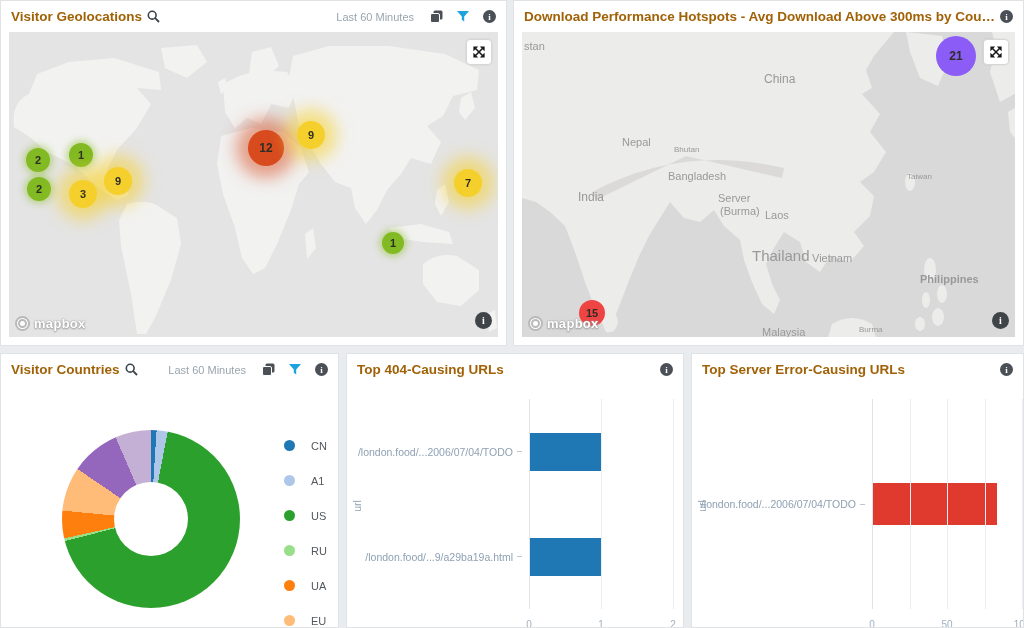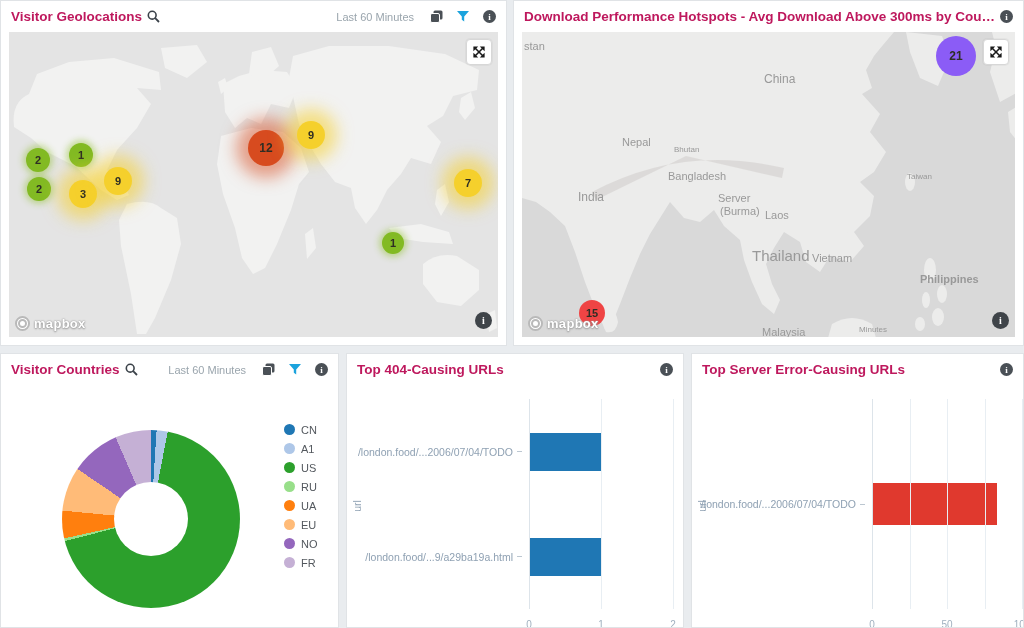--- a/index.html
+++ b/index.html
@@ -4,21 +4,21 @@
 <style>
   html,body{margin:0;padding:0;}
   body{width:1024px;height:628px;background:#e9ecef;font-family:"Liberation Sans",sans-serif;position:relative;overflow:hidden;}
   .panel{position:absolute;background:#fff;border:1px solid #e0e3e6;box-sizing:border-box;overflow:hidden;}
   #p-geo{left:0;top:0;width:507px;height:346px;}
   #p-hot{left:513px;top:0;width:511px;height:346px;}
   #p-cty{left:0;top:353px;width:339px;height:275px;}
   #p-404{left:346px;top:353px;width:338px;height:275px;}
   #p-err{left:691px;top:353px;width:333px;height:275px;}
   .phead{height:31px;display:flex;align-items:center;justify-content:space-between;padding:0 10px;box-sizing:border-box;}
-  .ptitle{font-size:13.5px;font-weight:700;color:#be185d;white-space:nowrap;overflow:hidden;text-overflow:ellipsis;}
+  .ptitle{font-size:13.5px;font-weight:700;color:#a16207;white-space:nowrap;overflow:hidden;text-overflow:ellipsis;}
   .ph-left{display:flex;align-items:center;gap:5px;min-width:0;}
   .ph-right{display:flex;align-items:center;gap:14px;flex:none;}
   .trange{font-size:11px;color:#9aa5ad;margin-right:2px;white-space:nowrap;}
   .icon{display:inline-flex;align-items:center;justify-content:center;}
   .info-dot{width:13px;height:13px;border-radius:50%;background:#4a5056;color:#fff;font-size:9px;font-weight:700;display:inline-flex;align-items:center;justify-content:center;font-family:"Liberation Serif",serif;}
   
   .map{position:absolute;left:8px;right:8px;top:31px;bottom:8px;overflow:hidden;}
   #p-geo .map{background:#e4e4e4;}
   #p-hot .map{background:#d9d9d9;}
   .map svg.terrain{position:absolute;left:0;top:0;}
@@ -27,21 +27,21 @@
   .mapbox-logo{position:absolute;left:6px;bottom:6px;display:flex;align-items:center;gap:4px;}
   .mapbox-o{width:15px;height:15px;border-radius:50%;background:#fff;border:2px solid #b9b9b9;box-sizing:border-box;display:flex;align-items:center;justify-content:center;}
   .mapbox-o i{width:5px;height:5px;border:2px solid #b9b9b9;border-radius:50%;}
   .mapbox-word{font-size:13px;font-weight:700;color:#fff;text-shadow:0 0 1px #9e9e9e,0 0 2px #9e9e9e,0 1px 2px #9e9e9e;letter-spacing:.3px;}
   .map-info{position:absolute;right:6px;bottom:8px;width:17px;height:17px;border-radius:50%;background:#3f4449;color:#fff;font-size:10px;font-weight:700;display:flex;align-items:center;justify-content:center;font-family:"Liberation Serif",serif;}
   .map-label{position:absolute;color:#999;white-space:nowrap;}
   
   .donut{position:absolute;left:61px;top:76px;width:178px;height:178px;border-radius:50%;}
   .donut::after{content:"";position:absolute;left:29%;top:29%;width:42%;height:42%;background:#fff;border-radius:50%;}
   .legend{position:absolute;left:283px;top:66px;}
-  .legend-item{display:flex;align-items:center;gap:6px;height:19px;}
+  .legend-item{display:flex;align-items:center;gap:16px;height:19px;margin-top:16px;}
   .legend-dot{width:11px;height:11px;border-radius:50%;flex:none;}
   .legend-label{font-size:11px;color:#53585e;}
   
   .plot{position:absolute;left:0;right:6px;top:31px;bottom:0;}
   .ylab{position:absolute;left:4px;top:50%;transform:translateY(-50%) rotate(-90deg);font-size:10.5px;color:#8fa1b3;}
   .gridline{position:absolute;top:14px;bottom:18px;width:1px;background:#e8eef3;}
   .gridline.axis{background:#dde4ea;}
   .rows{position:absolute;left:0;right:0;top:14px;bottom:18px;display:flex;flex-direction:column;justify-content:space-around;}
   .brow{display:flex;align-items:center;}
   .blabel{width:166px;text-align:right;font-size:10.5px;color:#8fa1b3;white-space:nowrap;overflow:hidden;flex:none;}
@@ -170,21 +170,21 @@
         <span class="map-label" style="left: 146px; top: 138px; font-size: 11px;">Bangladesh</span>
         <span class="map-label" style="left: 56px; top: 158px; font-size: 12px;">India</span>
         <span class="map-label" style="left: 196px; top: 160px; font-size: 11px;">Server</span>
         <span class="map-label" style="left: 198px; top: 173px; font-size: 11px;">(Burma)</span>
         <span class="map-label" style="left: 243px; top: 177px; font-size: 11px;">Laos</span>
         <span class="map-label" style="left: 230px; top: 215px; font-size: 15px;">Thailand</span>
         <span class="map-label" style="left: 290px; top: 220px; font-size: 11px;">Vietnam</span>
         <span class="map-label" style="left: 385px; top: 140px; font-size: 8px;">Taiwan</span>
         <span class="map-label" style="left: 398px; top: 241px; font-size: 11px; font-weight: bold;">Philippines</span>
         <span class="map-label" style="left: 240px; top: 294px; font-size: 11px;">Malaysia</span>
-        <span class="map-label" style="left: 337px; top: 293px; font-size: 8px;">Minutes</span>
+        <span class="map-label" style="left: 337px; top: 293px; font-size: 8px;">Burma</span>
       </div>
     <div id="markers-hot">
         <div class="marker" style="left: 434px; top: 24px; width: 40px; height: 40px; background: #8b5cf6; font-size: 12px; text-align: center;">21</div>
         <div class="marker" style="left: 70px; top: 281px; width: 26px; height: 26px; background: #ef4444;">15</div>
       </div>
     <button class="expand-btn">
       <svg width="16" height="16" viewBox="0 0 20 20">
         <g fill="#1a1a1a">
             <polygon points="3,3 9,3 3,9"></polygon>
             <polygon points="17,3 17,9 11,3"></polygon>

